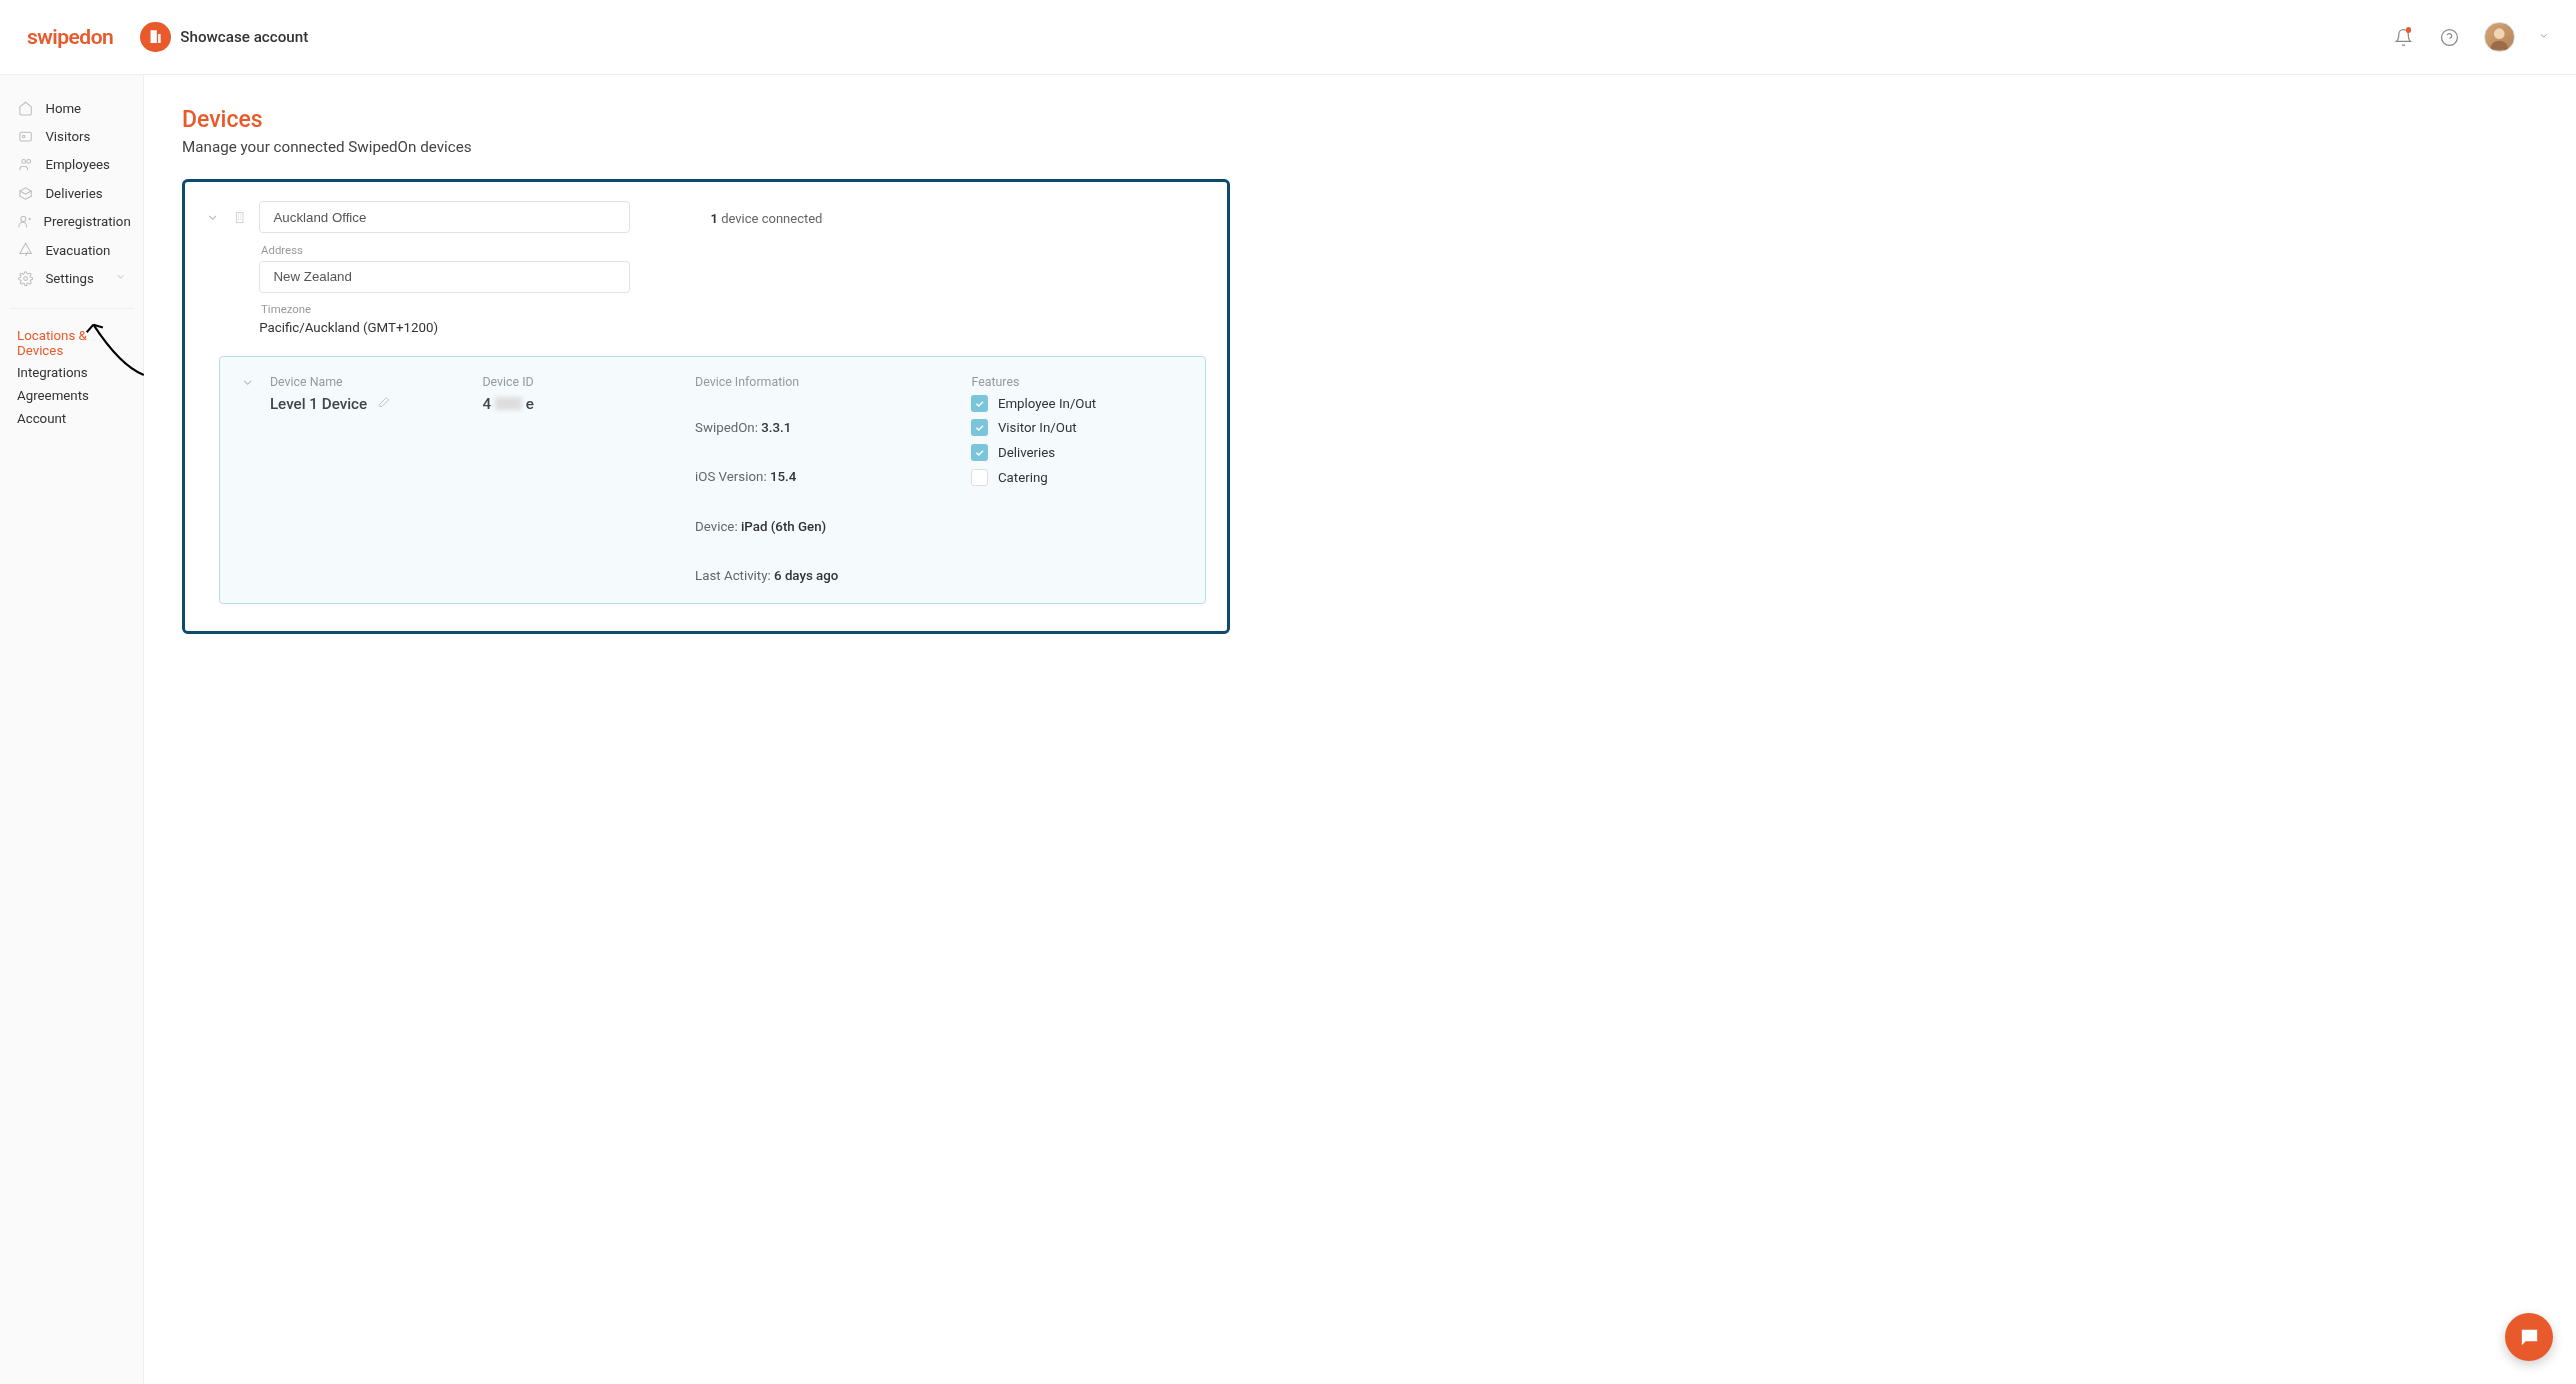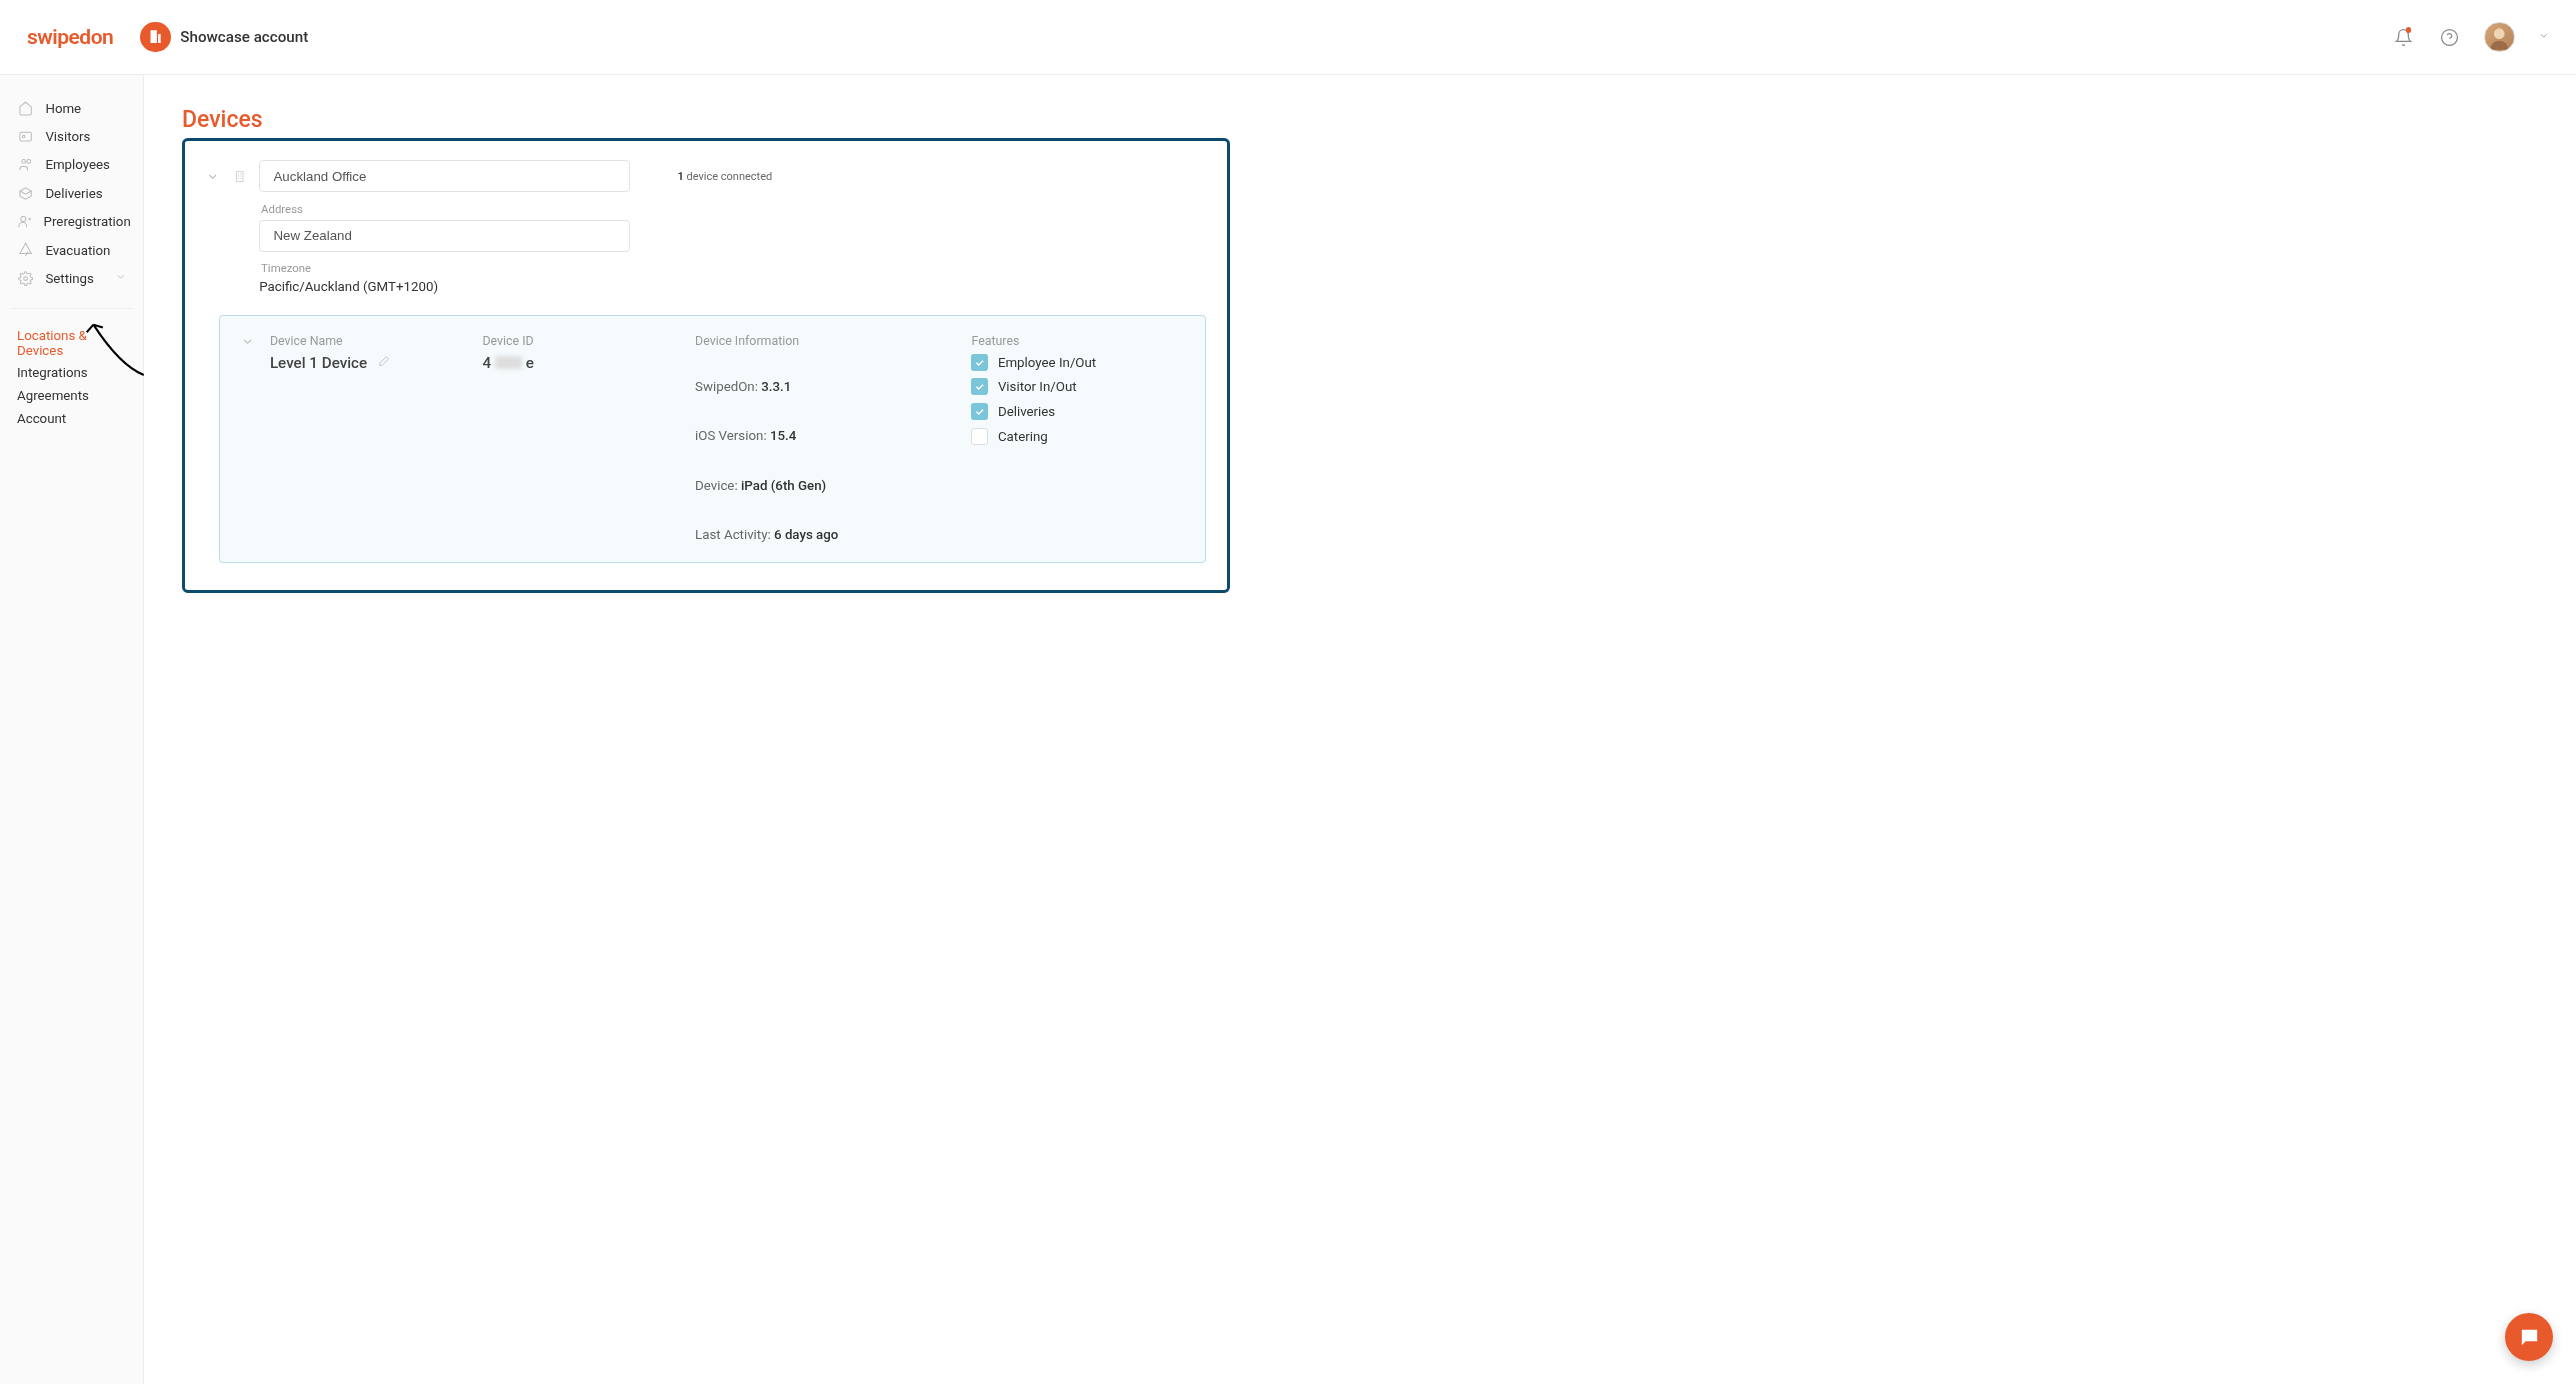--- a/index.html
+++ b/index.html
@@ -82,21 +82,21 @@
   .card {
     border: 3px solid #0c4a6e;
     border-radius: 5.7px;
     padding: 19px 21px 27px;
     max-width: 1048px;
   }
   .loc-header { display:flex; align-items:flex-start; gap: 13.3px; }
   .chev-down { color:#bbb; cursor:pointer; margin-top:9.5px;}
   .office-icon { color:#ccc; margin-top:9.5px;}
   .loc-fields { flex: 0 0 auto; }
-  .loc-status { margin-left: 34px; margin-top: 9.5px; font-size: 11px; color: #666; white-space: nowrap; }
+  .loc-status { margin-left: 67px; margin-top: 9.5px; font-size: 13px; color: #666; white-space: nowrap; }
   .loc-status .bold { font-weight: 600; color:#333;}
   .input {
     border: 1px solid #e2e2e2;
     border-radius: 3.8px;
     padding: 7.6px 13.3px;
     font-size: 13.3px;
     color: #555;
     width: 371px;
     display: block;
     background: #fff;
@@ -279,20 +279,21 @@
     </ul>
   </aside>
 
   <main class="main">
     <svg class="arrow-annotation" viewBox="0 0 80 70">
       <path d="M65 65 Q 40 55 12 12" fill="none" stroke="#000" stroke-width="2.2"></path>
       <path d="M12 12 L 5 20 M12 12 L 22 15" fill="none" stroke="#000" stroke-width="2.2"></path>
     </svg>
 
     <h1 class="page-title">Devices</h1>
+    <p class="page-subtitle">Manage your connected SwipedOn devices</p>
 
     <div class="card">
       <div class="loc-header">
         <span class="chev-down">
           <svg width="13.3" height="13.3" viewBox="0 0 24 24" fill="none" stroke="currentColor" stroke-width="2">
               <path d="M6 9l6 6 6-6"></path>
             </svg>
         </span>
         <span class="office-icon">
           <svg width="13.3" height="13.3" viewBox="0 0 24 24" fill="none" stroke="currentColor" stroke-width="1.6">

